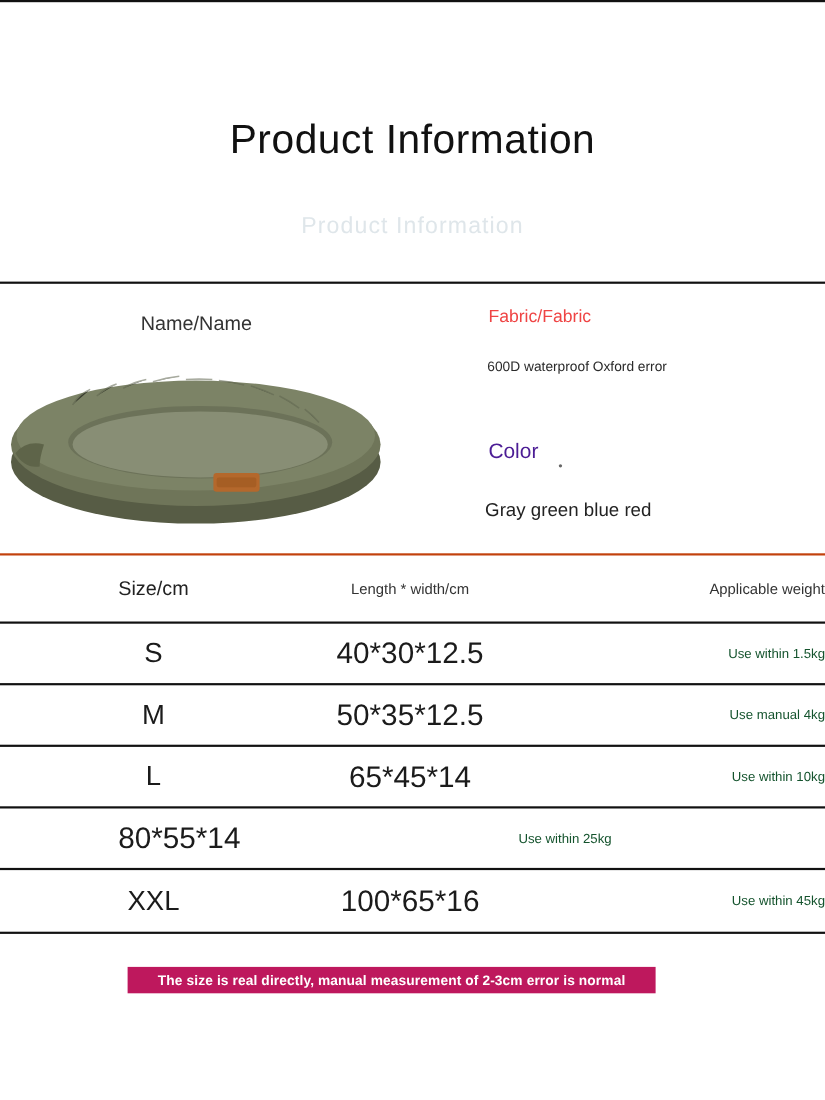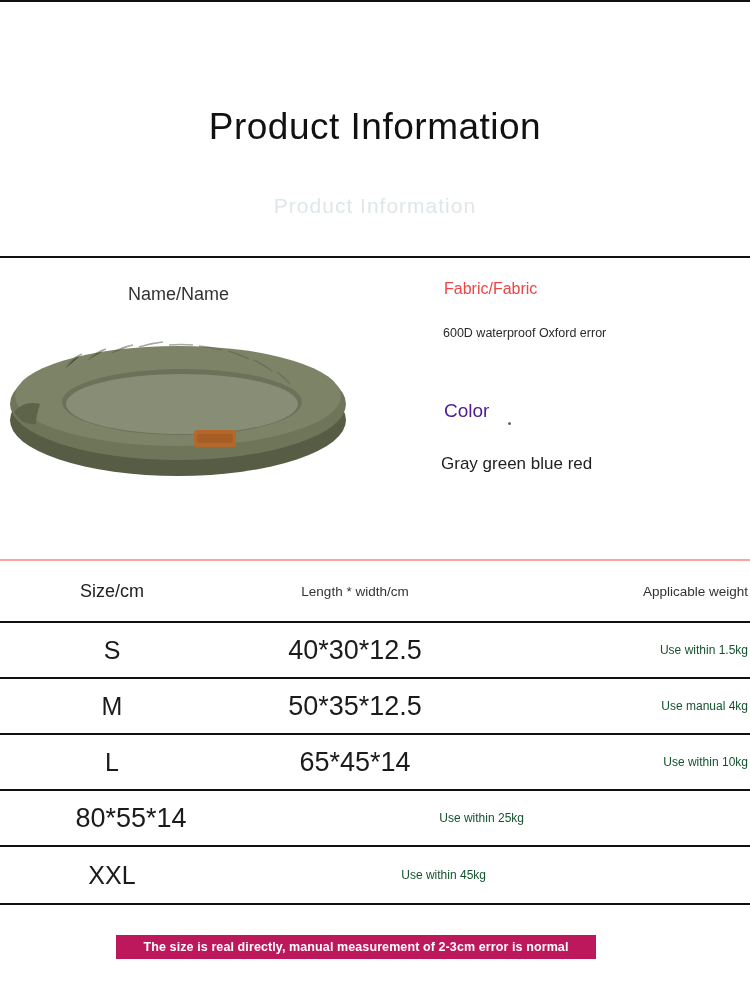--- a/index.html
+++ b/index.html
@@ -49,22 +49,22 @@
     text-align: center;
     font-size: 21px;
     color: #dfe6ea;
     font-weight: 400;
     letter-spacing: 1px;
   }
 
   
   .info-band {
     position: relative;
-    height: 303px;
-    border-bottom: 2px solid #fca5a5;
+    height: 247px;
+    border-bottom: 2px solid #c2410c;
     box-sizing: border-box;
   }
   .label-name {
     position: absolute;
     left: 128px;
     top: 26px;
     font-size: 18px;
     color: #333;
   }
   .label-fabric {
@@ -120,20 +120,21 @@
     position: relative;
     border-bottom: 2px solid #111;
     box-sizing: border-box;
   }
   .row {
     position: relative;
     display: flex;
     align-items: center;
     border-bottom: 2px solid #111;
     box-sizing: border-box;
+    padding-left: 32px;
   }
   .row:last-child { border-bottom: none; }
   .row.head { height: 62px; }
   .row.data { height: 56px; }
 
   .c1 { width: 224px; text-align: center; }
   .c2 { width: 262px; text-align: center; }
   .c3 { width: 262px; text-align: right; }
 
   .head .c1 { font-size: 18px; color: #222; }
@@ -245,20 +246,21 @@
       <div class="c3">Use within 10kg</div>
     </div>
 
     <div class="row data">
       <div class="c2">80*55*14</div>
       <div class="c3">Use within 25kg</div>
     </div>
 
     <div class="row data">
       <div class="c1">XXL</div>
+      <div class="c2">100*65*16</div>
       <div class="c3">Use within 45kg</div>
     </div>
 
   </div>
 
   <div class="footnote-area">
     <div class="footnote">The size is real directly, manual measurement of 2-3cm error is normal</div>
   </div>
 
 </div>

